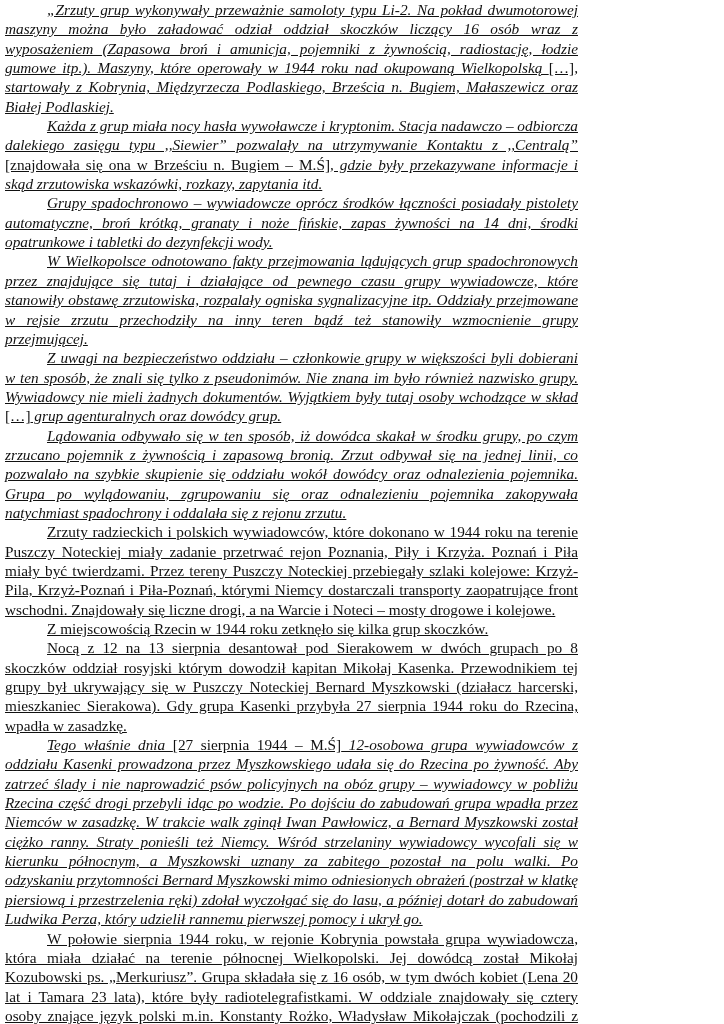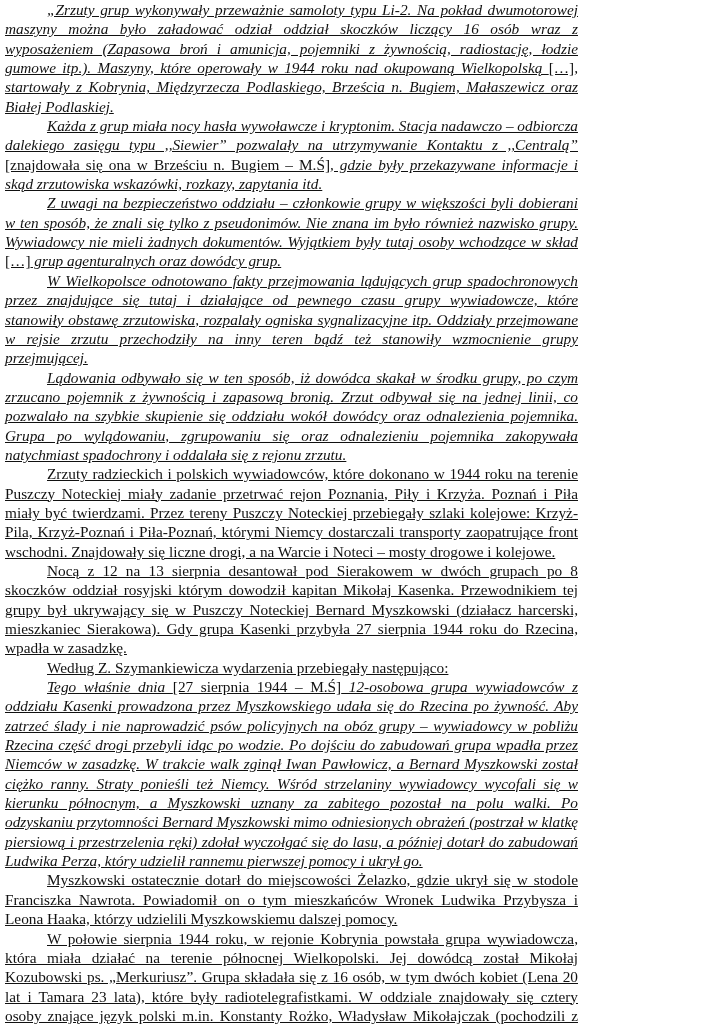--- a/index.html
+++ b/index.html
@@ -17,29 +17,29 @@
   .it { font-style: italic; }
   .rm { font-style: normal; }
 </style>
 </head>
 <body>
 
 <div class="page" id="page">
     <div class="block it">
       <p class="p"><span class="it">„Zrzuty grup wykonywały przeważnie samoloty typu Li-2. Na pokład dwumotorowej maszyny można było załadować odział oddział skoczków liczący 16 osób wraz z wyposażeniem (Zapasowa broń i amunicja, pojemniki z żywnością, radiostację, łodzie gumowe itp.). Maszyny, które operowały w 1944 roku nad okupowaną Wielkopolską </span><span class="rm">[…]</span><span class="it">, startowały z Kobrynia, Międzyrzecza Podlaskiego, Brześcia n. Bugiem, Małaszewicz oraz Białej Podlaskiej.</span></p>
       <p class="p"><span class="it">Każda z grup miała nocy hasła wywoławcze i kryptonim. Stacja nadawczo – odbiorcza dalekiego zasięgu typu ,,Siewier” pozwalały na utrzymywanie Kontaktu z ,,Centralą” </span><span class="rm">[znajdowała się ona w Brześciu n. Bugiem – M.Ś]</span><span class="it">, gdzie były przekazywane informacje i skąd zrzutowiska wskazówki, rozkazy, zapytania itd.</span></p>
+      <p class="p"><span class="it">Grupy spadochronowo – wywiadowcze oprócz środków łączności posiadały pistolety automatyczne, broń krótką, granaty i noże fińskie, zapas żywności na 14 dni, środki opatrunkowe i tabletki do dezynfekcji wody.</span></p>
+      <p class="p"><span class="it">W Wielkopolsce odnotowano fakty przejmowania lądujących grup spadochronowych przez znajdujące się tutaj i działające od pewnego czasu grupy wywiadowcze, które stanowiły obstawę zrzutowiska, rozpalały ogniska sygnalizacyjne itp. Oddziały przejmowane w rejsie zrzutu przechodziły na inny teren bądź też stanowiły wzmocnienie grupy przejmującej.</span></p>
       <p class="p"><span class="it">Z uwagi na bezpieczeństwo oddziału – członkowie grupy w większości byli dobierani w ten sposób, że znali się tylko z pseudonimów. Nie znana im było również nazwisko grupy. Wywiadowcy nie mieli żadnych dokumentów. Wyjątkiem były tutaj osoby wchodzące w skład </span><span class="rm">[…]</span><span class="it"> grup agenturalnych oraz dowódcy grup.</span></p>
-      <p class="p"><span class="it">W Wielkopolsce odnotowano fakty przejmowania lądujących grup spadochronowych przez znajdujące się tutaj i działające od pewnego czasu grupy wywiadowcze, które stanowiły obstawę zrzutowiska, rozpalały ogniska sygnalizacyjne itp. Oddziały przejmowane w rejsie zrzutu przechodziły na inny teren bądź też stanowiły wzmocnienie grupy przejmującej.</span></p>
       <p class="p"><span class="it">Lądowania odbywało się w ten sposób, iż dowódca skakał w środku grupy, po czym zrzucano pojemnik z żywnością i zapasową bronią. Zrzut odbywał się na jednej linii, co pozwalało na szybkie skupienie się oddziału wokół dowódcy oraz odnalezienia pojemnika. Grupa po wylądowaniu, zgrupowaniu się oraz odnalezieniu pojemnika zakopywała natychmiast spadochrony i oddalała się z rejonu zrzutu.</span></p>
     </div>
     <div class="block ">
       <p class="p"><span class="rm">Zrzuty radzieckich i polskich wywiadowców, które dokonano w 1944 roku na terenie Puszczy Noteckiej miały zadanie przetrwać rejon Poznania, Piły i Krzyża. Poznań i Piła miały być twierdzami. Przez tereny Puszczy Noteckiej przebiegały szlaki kolejowe: Krzyż-Pila, Krzyż-Poznań i Piła-Poznań, którymi Niemcy dostarczali transporty zaopatrujące front wschodni. Znajdowały się liczne drogi, a na Warcie i Noteci – mosty drogowe i kolejowe.</span></p>
+      <p class="p"><span class="rm">Z miejscowością Rzecin w 1944 roku zetknęło się kilka grup skoczków.</span></p>
       <p class="p"><span class="rm">Nocą z 12 na 13 sierpnia desantował pod Sierakowem w dwóch grupach po 8 skoczków oddział rosyjski którym dowodził kapitan Mikołaj Kasenka. Przewodnikiem tej grupy był ukrywający się w Puszczy Noteckiej Bernard Myszkowski (działacz harcerski, mieszkaniec Sierakowa). Gdy grupa Kasenki przybyła 27 sierpnia 1944 roku do Rzecina, wpadła w zasadzkę.</span></p>
-      <p class="p"><span class="rm">Według Z. Szymankiewicza wydarzenia przebiegały następująco:</span></p>
     </div>
     <div class="block it">
       <p class="p"><span class="it">Tego właśnie dnia </span><span class="rm">[27 sierpnia 1944 – M.Ś]</span><span class="it"> 12-osobowa grupa wywiadowców z oddziału Kasenki prowadzona przez Myszkowskiego udała się do Rzecina po żywność. Aby zatrzeć ślady i nie naprowadzić psów policyjnych na obóz grupy – wywiadowcy w pobliżu Rzecina część drogi przebyli idąc po wodzie. Po dojściu do zabudowań grupa wpadła przez Niemców w zasadzkę. W trakcie walk zginął Iwan Pawłowicz, a Bernard Myszkowski został ciężko ranny. Straty ponieśli też Niemcy. Wśród strzelaniny wywiadowcy wycofali się w kierunku północnym, a Myszkowski uznany za zabitego pozostał na polu walki. Po odzyskaniu przytomności Bernard Myszkowski mimo odniesionych obrażeń (postrzał w klatkę piersiową i przestrzelenia ręki) zdołał wyczołgać się do lasu, a później dotarł do zabudowań Ludwika Perza, który udzielił rannemu pierwszej pomocy i ukrył go.</span></p>
     </div>
     <div class="block ">
-      <p class="p"><span class="rm">Myszkowski ostatecznie dotarł do miejscowości Żelazko, gdzie ukrył się w stodole Franciszka Nawrota. Powiadomił on o tym mieszkańców Wronek Ludwika Przybysza i Leona Haaka, którzy udzielili Myszkowskiemu dalszej pomocy.</span></p>
       <p class="p"><span class="rm">W połowie sierpnia 1944 roku, w rejonie Kobrynia powstała grupa wywiadowcza, która miała działać na terenie północnej Wielkopolski. Jej dowódcą został Mikołaj Kozubowski ps. „Merkuriusz”. Grupa składała się z 16 osób, w tym dwóch kobiet (Lena 20 lat i Tamara 23 lata), które były radiotelegrafistkami. W oddziale znajdowały się cztery osoby znające język polski m.in. Konstanty Rożko, Władysław Mikołajczak (pochodzili z zachodniej Białorusi – czyli prawdopodobnie z Kresów) oraz Jan Sarzyński z Leszna.</span></p>
     </div>
   </div>
 
 </body></html>

